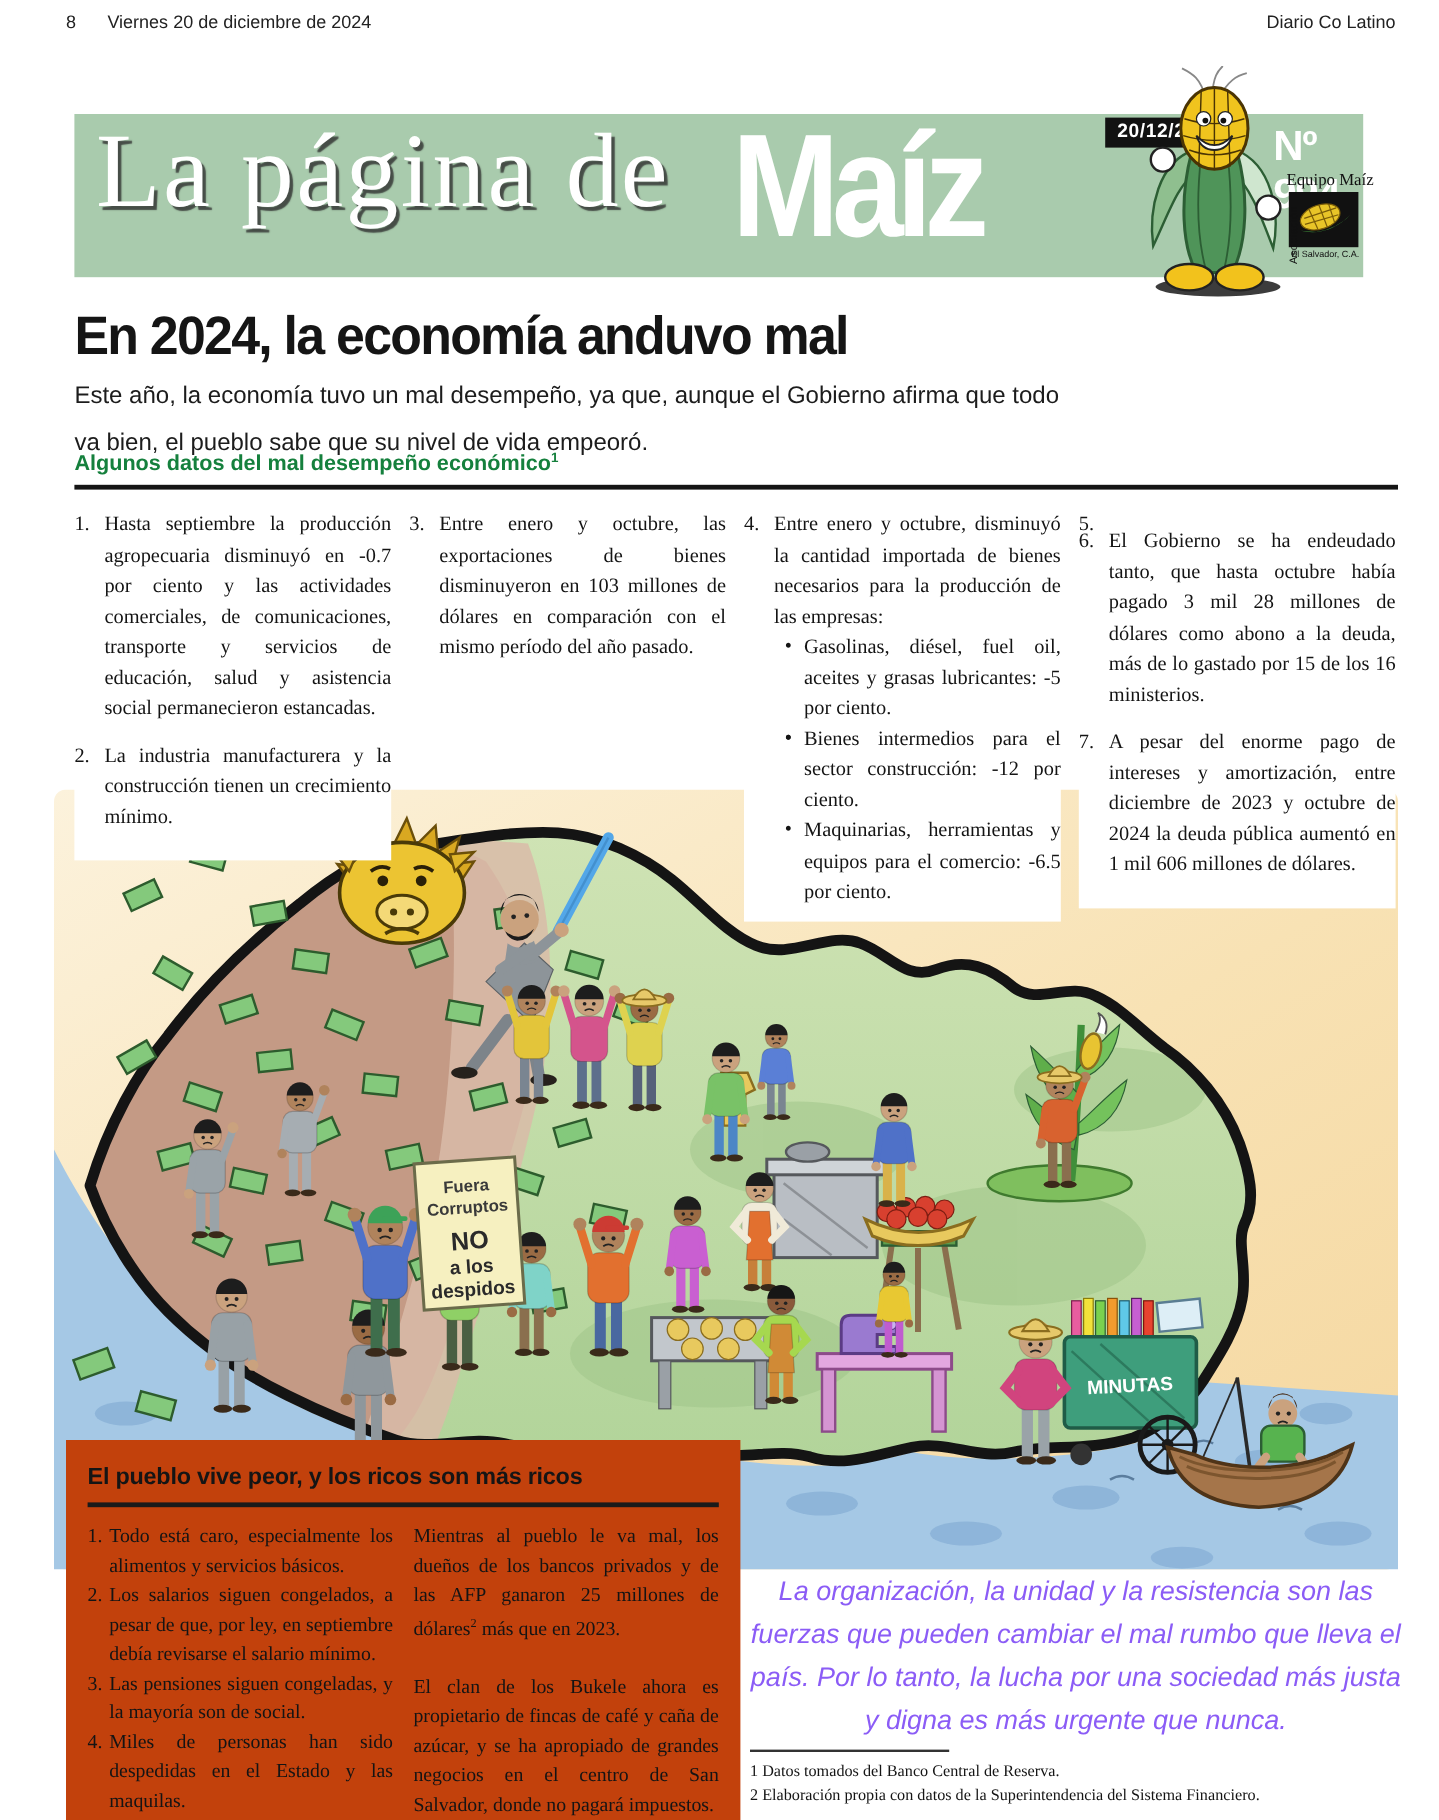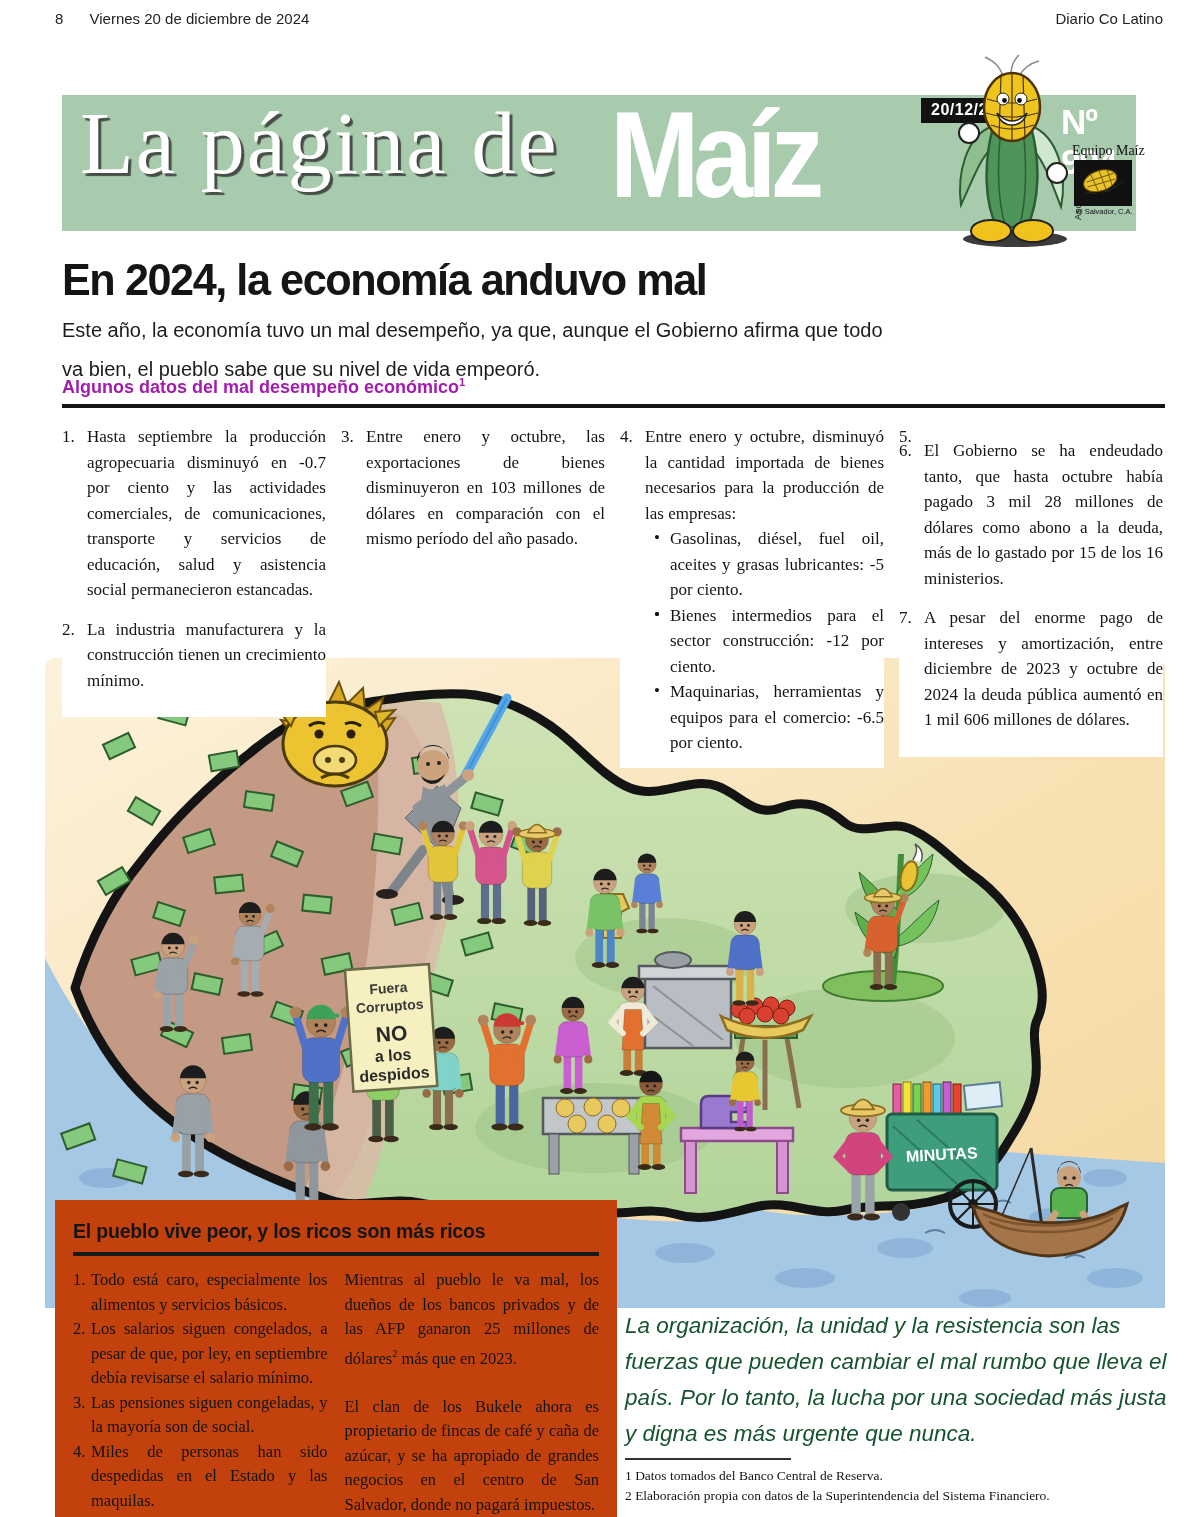--- a/index.html
+++ b/index.html
@@ -25,21 +25,21 @@
   .logo .box{position:relative;margin-left:12px;width:58px;height:46px;background:#111;margin-top:1px}
   .logo .vertical{position:absolute;left:-1px;top:2px;font-size:9px;color:#111;writing-mode:vertical-rl;
       transform:rotate(180deg);letter-spacing:.5px;height:58px}
   .logo .country{font-size:7.5px;color:#111;margin-left:14px;margin-top:1px;white-space:nowrap}
 
   
   .headline{position:absolute;left:62px;top:224px;font-size:45px;font-weight:bold;letter-spacing:-1.5px;
       transform:scaleX(.96);transform-origin:left;white-space:nowrap;color:#151515}
   .intro{position:absolute;left:62px;top:291px;width:840px;font-size:20px;line-height:39px;color:#1c1c1c}
 
-  .subhead1{position:absolute;left:62px;top:376px;font-size:18px;font-weight:bold;color:#a21caf}
+  .subhead1{position:absolute;left:62px;top:376px;font-size:18px;font-weight:bold;color:#15803d}
   sup{font-size:.62em;vertical-align:super}
   .rule1{position:absolute;left:62px;top:404px;width:1103px;height:4px;background:#151515}
 
   
   .col{position:absolute;top:424px;width:264px;background:#fff;padding-bottom:10px;z-index:3;
       font-family:"Liberation Serif",serif;font-size:17px;line-height:25.5px;color:#141414}
   .col1{left:62px}.col2{left:341px}.col3{left:620px}.col4{left:899px}
   .item{position:relative;padding-left:25px;text-align:justify;margin-bottom:14px}
   .item .num{position:absolute;left:0;top:0}
   .blt{position:relative;padding-left:18px;text-align:justify;margin-left:7px}
@@ -55,21 +55,21 @@
   .bottombox h2{margin:6px 0 0;font-size:19.5px;font-weight:bold;color:#151515;letter-spacing:-.2px}
   .rule2{height:4px;background:#1a1a1a;margin:9px 0 12px}
   .bcols{display:flex;gap:17px;font-family:"Liberation Serif",serif;font-size:16.5px;line-height:24.5px;color:#141414}
   .bcol{width:255px;text-align:justify}
   .bitem{position:relative;padding-left:18px;text-align:justify}
   .bitem .num{position:absolute;left:0;top:0}
   .bpara{margin-bottom:24px}
 
   
   .quote{position:absolute;left:625px;top:1308px;width:543px;z-index:4;font-size:22.5px;font-style:italic;
-      line-height:36px;color:#14532d}
+      line-height:36px;text-align:center;color:#8b5cf6}
   .fnrule{position:absolute;left:625px;top:1458px;width:166px;height:2px;background:#333;z-index:4}
   .footnotes{position:absolute;left:625px;top:1466px;width:560px;z-index:4;
       font-family:Liberation Serif, serif;font-size:13.5px;line-height:20px;color:#141414}
 
   
   .mascot{position:absolute;left:935px;top:55px;z-index:6}
 </style>
 </head>
 <body>
 

